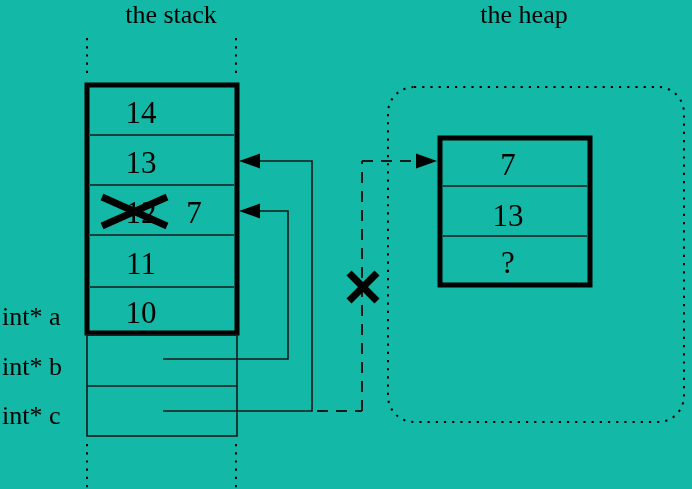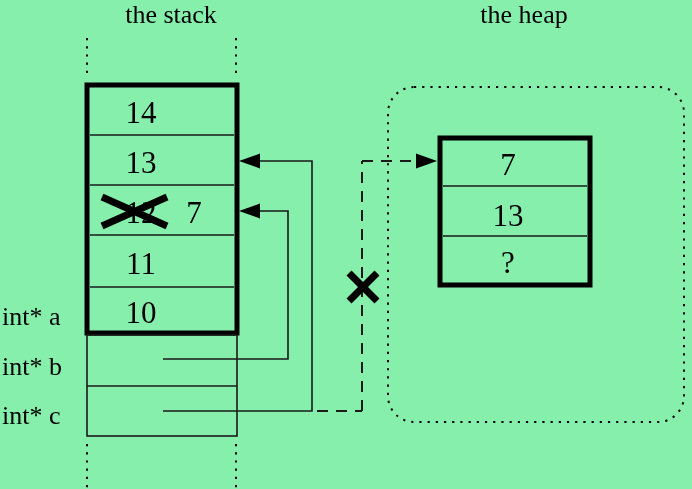--- a/index.html
+++ b/index.html
@@ -4,21 +4,21 @@
 <style>
   html, body {
     margin: 0;
     padding: 0;
     background: #ffffff;
   }
   .canvas {
     position: relative;
     width: 692px;
     height: 489px;
-    background: #86efac;
+    background: #14b8a6;
     overflow: hidden;
   }
   svg {
     display: block;
   }
   text {
     font-family: "Liberation Serif", "DejaVu Serif", serif;
     fill: #000000;
   }
   .title-text   { font-size: 26px; }

